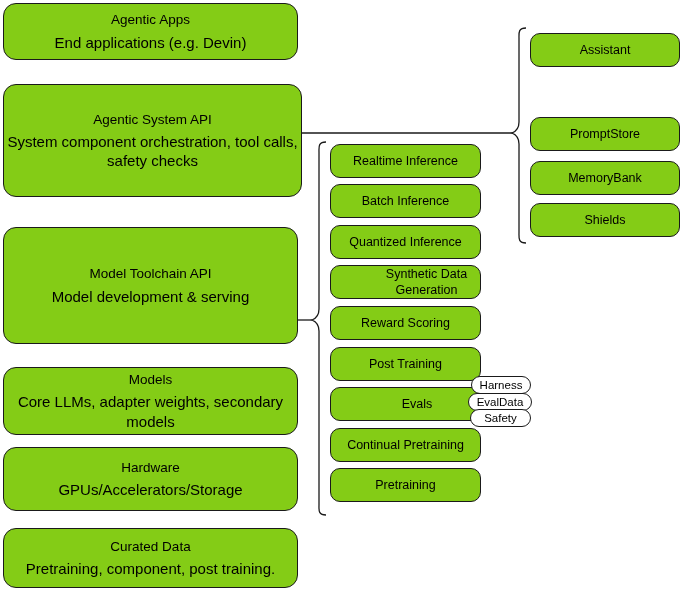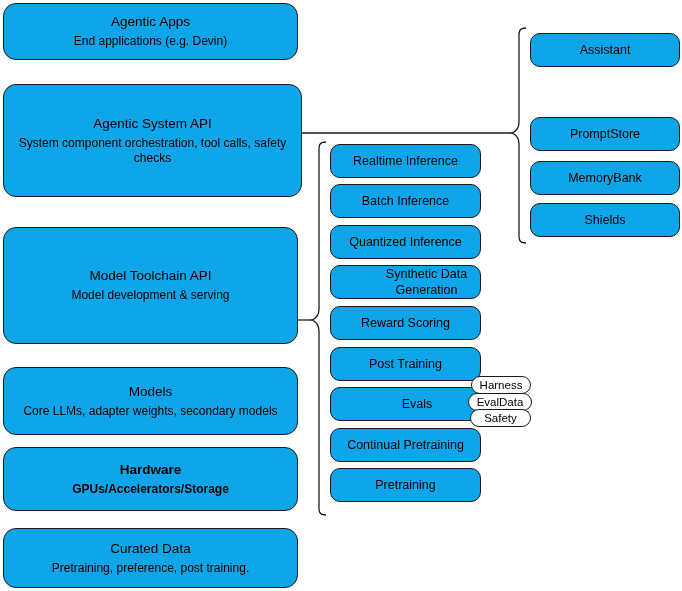--- a/index.html
+++ b/index.html
@@ -19,39 +19,39 @@
     overflow: hidden;
     background: #ffffff;
   }
 
   
   .node {
     position: absolute;
     box-sizing: border-box;
     border: 1.3px solid #1a1a1a;
     border-radius: 11px;
-    background: #0ea5e9;
+    background: #84cc16;
     display: flex;
     flex-direction: column;
     align-items: center;
     justify-content: center;
     text-align: center;
     line-height: 1.28;
   }
 
   
   .layer {
     border-radius: 13px;
   }
   .layer .title {
     font-size: 13.5px;
     color: #000;
   }
   .layer .subtitle {
-    font-size: 12px;
+    font-size: 15px;
     color: #000;
     margin-top: 4px;
   }
 
   
   .chip {
     height: 34px;
     border-radius: 10px;
     font-size: 12.5px;
   }
@@ -128,28 +128,28 @@
   <div class="node layer" style="left:3px; top:227px; width:295px; height:117px;">
     <div class="title">Model Toolchain API</div>
     <div class="subtitle">Model development &amp; serving</div>
   </div>
 
   <div class="node layer" style="left:3px; top:367px; width:295px; height:68px;">
     <div class="title">Models</div>
     <div class="subtitle">Core LLMs, adapter weights, secondary models</div>
   </div>
 
-  <div class="node layer" style="left:3px; top:447px; width:295px; height:64px;font-weight:bold;">
+  <div class="node layer" style="left:3px; top:447px; width:295px; height:64px;">
     <div class="title">Hardware</div>
     <div class="subtitle">GPUs/Accelerators/Storage</div>
   </div>
 
   <div class="node layer" style="left:3px; top:528px; width:295px; height:60px;">
     <div class="title">Curated Data</div>
-    <div class="subtitle">Pretraining, preference, post training.</div>
+    <div class="subtitle">Pretraining, component, post training.</div>
   </div>
 
   <div class="node chip" style="left:330px; top:144px; width:151px;">Realtime Inference</div>
   <div class="node chip" style="left:330px; top:184px; width:151px;">Batch Inference</div>
   <div class="node chip" style="left:330px; top:225px; width:151px;">Quantized Inference</div>
   <div class="node chip" style="left:330px; top:265px; width:151px;padding-left:42px;">Synthetic Data Generation</div>
   <div class="node chip" style="left:330px; top:306px; width:151px;">Reward Scoring</div>
   <div class="node chip" style="left:330px; top:347px; width:151px;">Post Training</div>
   <div class="node chip" style="left:330px; top:387px; width:151px;padding-left:23px;">Evals</div>
   <div class="node chip" style="left:330px; top:428px; width:151px;">Continual Pretraining</div>

